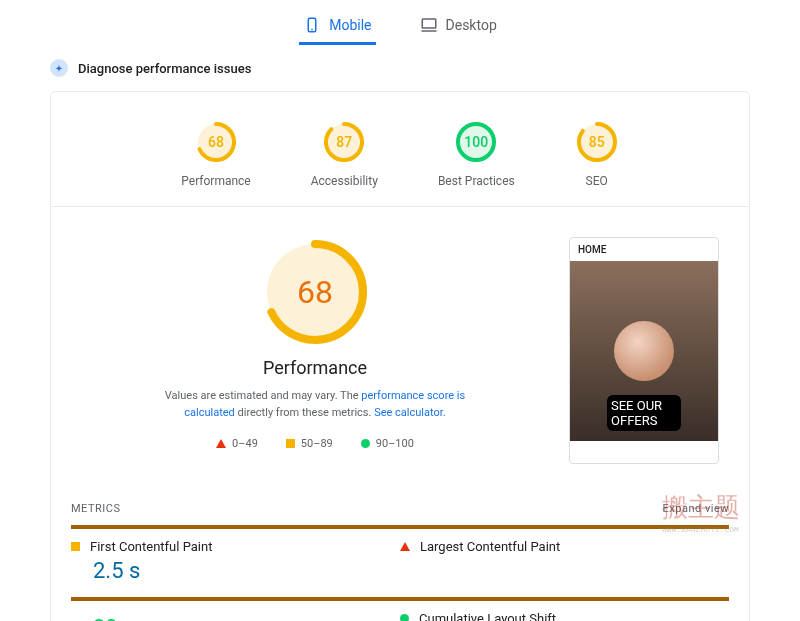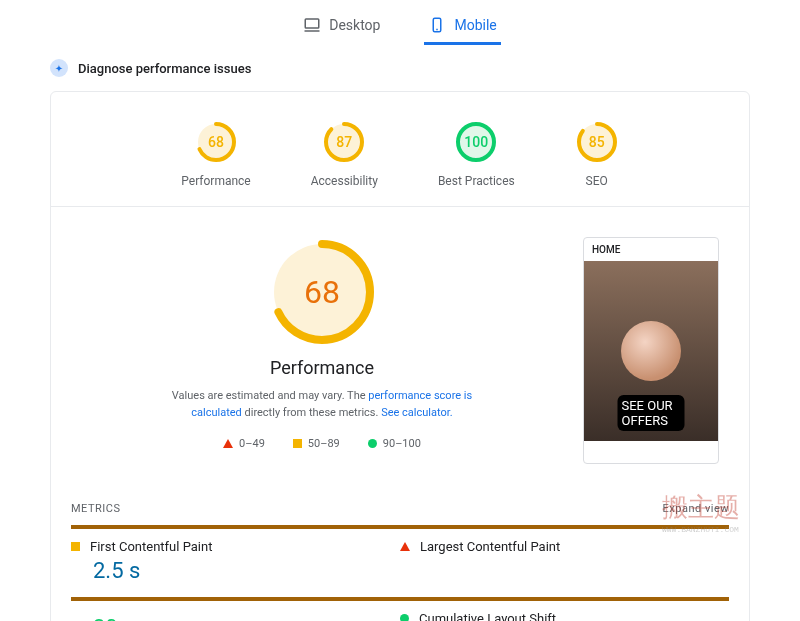--- a/index.html
+++ b/index.html
@@ -23,53 +23,53 @@
 .big-ring svg{transform:rotate(-90deg)}
 .big-val{position:absolute;inset:0;display:flex;align-items:center;justify-content:center;font-size:32px;color:#e8710a}
 .perf-title{font-size:18px;margin:10px 0 10px;color:#202124}
 .perf-desc{font-size:11px;color:#5f6368;text-align:center;max-width:340px;line-height:1.5}
 .perf-desc a{color:#1a73e8;text-decoration:none}
 .legend{display:flex;gap:28px;margin:16px 0 14px;font-size:11px;color:#5f6368;align-items:center}
 .leg{display:flex;align-items:center;gap:6px}
 .tri{width:0;height:0;border-left:5px solid transparent;border-right:5px solid transparent;border-bottom:9px solid #e8310a}
 .sq{width:9px;height:9px;background:#f4b400}
 .cir{width:9px;height:9px;border-radius:50%;background:#0cce6b}
-.preview{width:136px;border:1px solid #dadce0;border-radius:4px;overflow:hidden;margin-left:20px}
+.preview{width:150px;border:1px solid #dadce0;border-radius:4px;overflow:hidden;margin-left:20px}
 .prev-hdr{font-size:10px;font-weight:500;padding:6px 8px;color:#202124}
 .prev-img{height:180px;background:linear-gradient(180deg,#8b6f5c 0%,#3a2e28 100%);position:relative;display:flex;align-items:center;justify-content:center}
 .prev-face{width:60px;height:60px;border-radius:50%;background:radial-gradient(circle at 40% 35%,#f4d4c4 0%,#c89070 70%)}
 .prev-btn{position:absolute;bottom:10px;left:50%;transform:translateX(-50%);background:#000;color:#fff;font-size:13px;padding:3px 4px;border-radius:6px}
 .metrics-hdr{display:flex;justify-content:space-between;padding:18px 20px 10px;font-size:11px;color:#5f6368;letter-spacing:.5px}
 .metrics-hdr .exp{color:#5f6368;cursor:pointer}
 .metrics{display:grid;grid-template-columns:1fr 1fr;gap:0;padding:0 20px 20px}
 .metric{padding:10px 0 14px;border-top:4px solid #a16207}
 .m-top{display:flex;align-items:center;gap:10px;font-size:13px;color:#202124}
 .m-val{font-size:22px;margin:4px 0 0 22px}
 .m-val.bad{color:#0369a1}
 .m-val.ok{color:#0cce6b}
 .watermark{position:absolute;right:60px;top:490px;opacity:.4;font-size:26px;color:#c0392b;font-family:Liberation Mono, monospace;pointer-events:none}
 .watermark .sub{font-size:8px;color:#888;display:block}
 </style>
 </head>
 <body>
 
 <div class="tabs">
+  <div class="tab active">
+    <svg viewBox="0 0 24 24" fill="none" stroke="currentColor" stroke-width="2">
+        <rect x="7" y="3" width="10" height="18" rx="2"></rect>
+        <line x1="11" y1="18" x2="13" y2="18"></line>
+      </svg>
+    <span>Mobile</span>
+  </div>
   <div class="tab">
     <svg viewBox="0 0 24 24" fill="none" stroke="currentColor" stroke-width="2">
         <rect x="3" y="4" width="18" height="12" rx="1"></rect>
         <line x1="2" y1="20" x2="22" y2="20"></line>
       </svg>
     <span>Desktop</span>
-  </div>
-  <div class="tab active">
-    <svg viewBox="0 0 24 24" fill="none" stroke="currentColor" stroke-width="2">
-        <rect x="7" y="3" width="10" height="18" rx="2"></rect>
-        <line x1="11" y1="18" x2="13" y2="18"></line>
-      </svg>
-    <span>Mobile</span>
   </div>
 </div>
 
 <div class="diagnose">
   <div class="diag-icon">✦</div>
   <span>Diagnose performance issues</span>
 </div>
 
 <div class="card">
 

